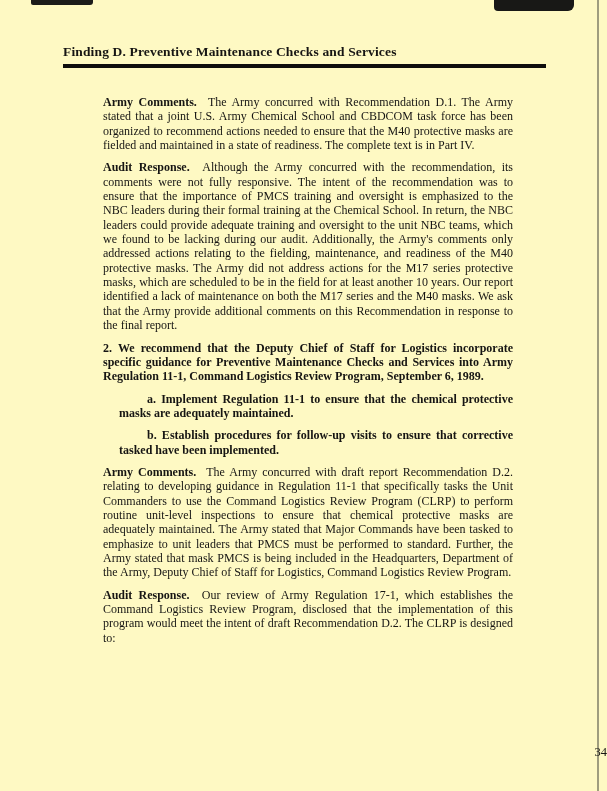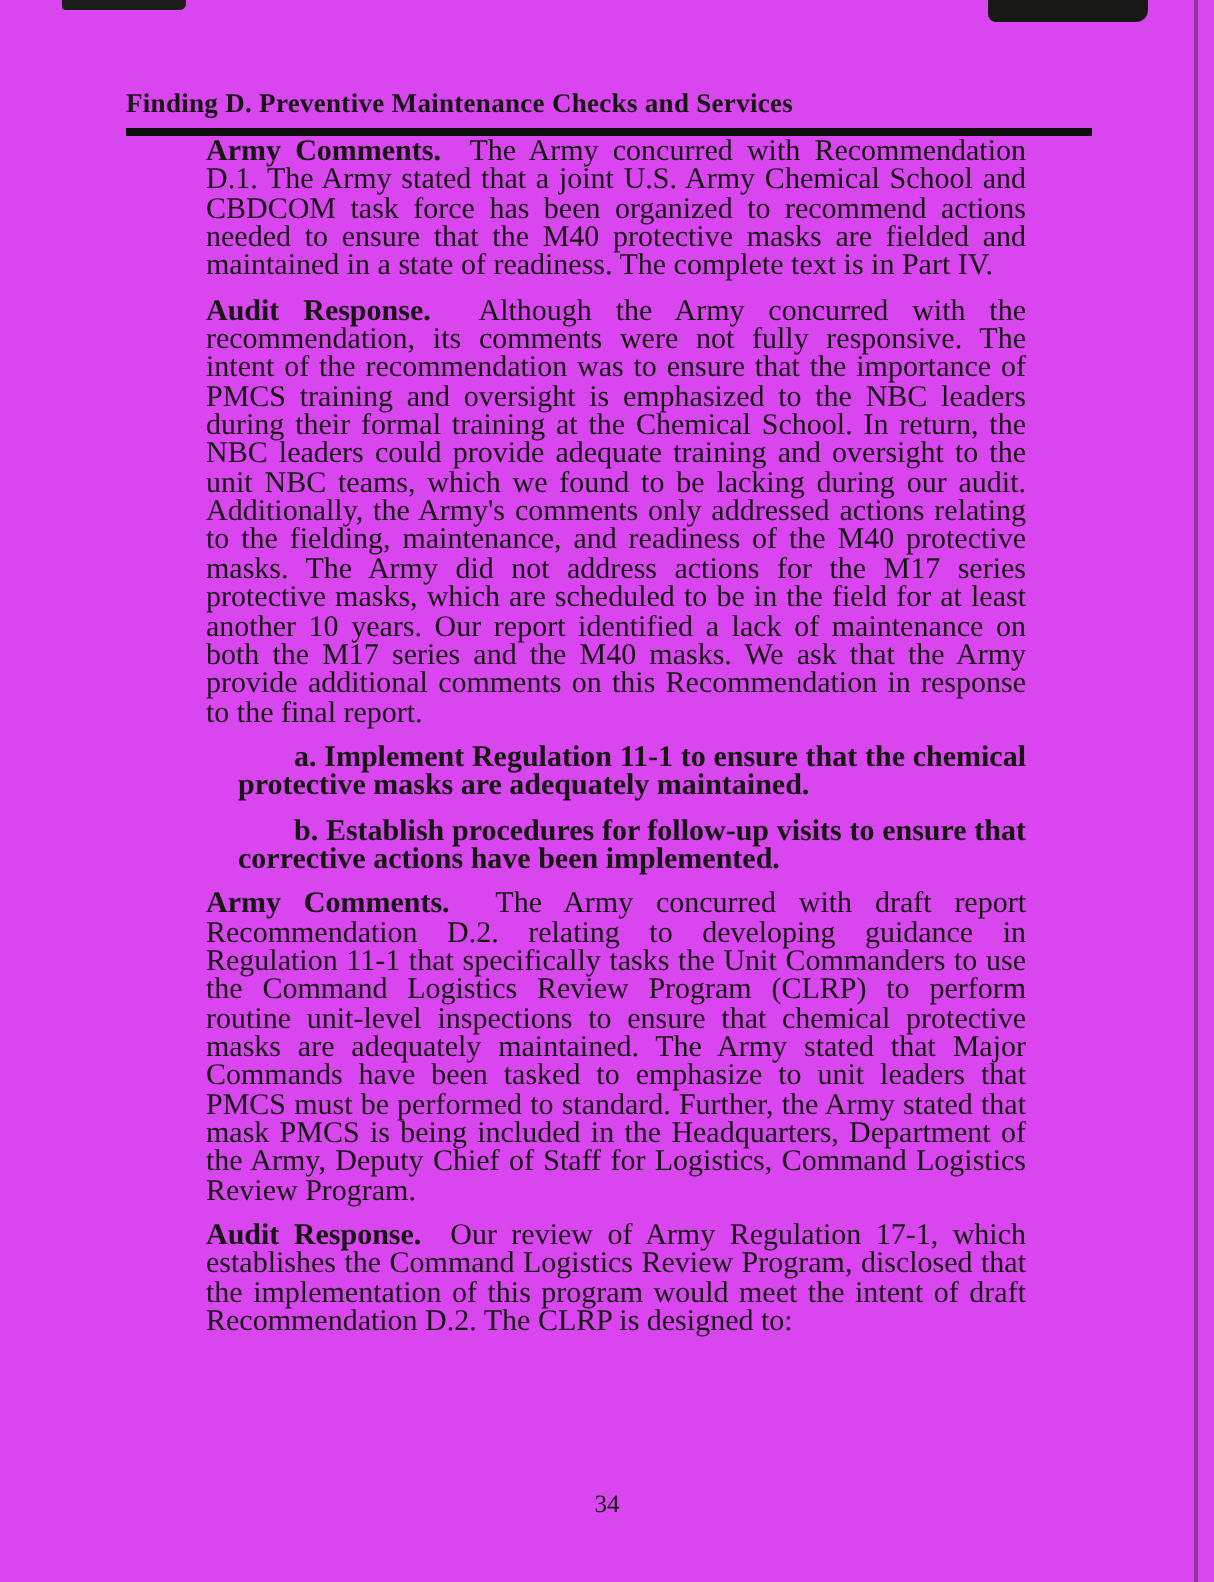--- a/index.html
+++ b/index.html
@@ -1,47 +1,47 @@
 <!DOCTYPE html>
 <html><head>
 <meta charset="utf-8">
 <style>
   * { box-sizing: border-box; }
   html, body { margin: 0; padding: 0; background: #d9d9d6; }
   .page {
     position: relative;
     width: 607px; height: 791px;
     margin: 0 auto;
-    background: #d946ef;
+    background: #fef9c3;
     font-family: "Liberation Serif", "DejaVu Serif", serif;
     color: #161513;
     overflow: hidden;
   }
   .heading {
     position: absolute; top: 44px; left: 63px; margin: 0;
     font-size: 13.5px; font-weight: bold; letter-spacing: 0.15px;
     white-space: nowrap;
   }
   .rule {
     position: absolute; top: 64px; left: 63px;
     width: 483px; height: 3.5px; background: #0e0e0c;
   }
   .content {
-    position: absolute; top: 69px; left: 103px; width: 410px;
-    font-size: 15px; line-height: 14.35px;
+    position: absolute; top: 95px; left: 103px; width: 410px;
+    font-size: 12px; line-height: 14.35px;
     text-align: justify;
   }
   .para { margin: 0 0 8px 0; }
   .lead { font-weight: bold; }
   .lead::after { content: "  "; white-space: pre; }
   .rec { font-weight: bold; }
   .sub { text-indent: 28px; margin-left: 16px; }
   .footer {
     position: absolute; top: 745px; left: 0; width: 100%;
-    text-align: center; font-size: 12.5px;
+    text-align: right; font-size: 12.5px;
   }
   .artifact-tl {
     position: absolute; top: 0; left: 31px; width: 62px; height: 5px;
     background: #1c1c1a; border-radius: 0 0 3px 2px;
   }
   .artifact-tr {
     position: absolute; top: 0; left: 494px; width: 80px; height: 11px;
     background: #181816; border-radius: 0 0 6px 4px;
   }
   .edge-line {
@@ -60,25 +60,26 @@
 
   <h1 class="heading">Finding D. Preventive Maintenance Checks and Services</h1>
   <div class="rule"></div>
 
   <div class="content">
 
     <p class="para"><span class="lead">Army Comments.</span><span>The Army concurred with Recommendation D.1.  The Army stated that a joint U.S. Army Chemical School and CBDCOM task force has been organized to recommend actions needed to ensure that the M40 protective masks are fielded and maintained in a state of readiness.  The complete text is in Part IV.</span></p>
 
     <p class="para"><span class="lead">Audit Response.</span><span>Although the Army concurred with the recommendation, its comments were not fully responsive.  The intent of the recommendation was to ensure that the importance of PMCS training and oversight is emphasized to the NBC leaders during their formal training at the Chemical School.  In return, the NBC leaders could provide adequate training and oversight to the unit NBC teams, which we found to be lacking during our audit.  Additionally, the Army's comments only addressed actions relating to the fielding, maintenance, and readiness of the M40 protective masks.  The Army did not address actions for the M17 series protective masks, which are scheduled to be in the field for at least another 10 years.  Our report identified a lack of maintenance on both the M17 series and the M40 masks.  We ask that the Army provide additional comments on this Recommendation in response to the final report.</span></p>
 
+    <p class="para rec"><span>2.  We recommend that the Deputy Chief of Staff for Logistics incorporate specific guidance for Preventive Maintenance Checks and Services into Army Regulation 11-1, Command Logistics Review Program, September 6, 1989.</span></p>
 
 
     <p class="para rec sub"><span>a.  Implement Regulation 11-1 to ensure that the chemical protective masks are adequately maintained.</span></p>
 
-    <p class="para rec sub"><span>b.  Establish procedures for follow-up visits to ensure that corrective actions have been implemented.</span></p>
+    <p class="para rec sub"><span>b.  Establish procedures for follow-up visits to ensure that corrective tasked have been implemented.</span></p>
 
     <p class="para"><span class="lead">Army Comments.</span><span>The Army concurred with draft report Recommendation D.2. relating to developing guidance in Regulation 11-1 that specifically tasks the Unit Commanders to use the Command Logistics Review Program (CLRP) to perform routine unit-level inspections to ensure that chemical protective masks are adequately maintained.  The Army stated that Major Commands have been tasked to emphasize to unit leaders that PMCS must be performed to standard.  Further, the Army stated that mask PMCS is being included in the Headquarters, Department of the Army, Deputy Chief of Staff for Logistics, Command Logistics Review Program.</span></p>
 
     <p class="para"><span class="lead">Audit Response.</span><span>Our review of Army Regulation 17-1, which establishes the Command Logistics Review Program, disclosed that the implementation of this program would meet the intent of draft Recommendation D.2.  The CLRP is designed to:</span></p>
 
   </div>
 
   <div class="footer">34</div>
 
 </div>

